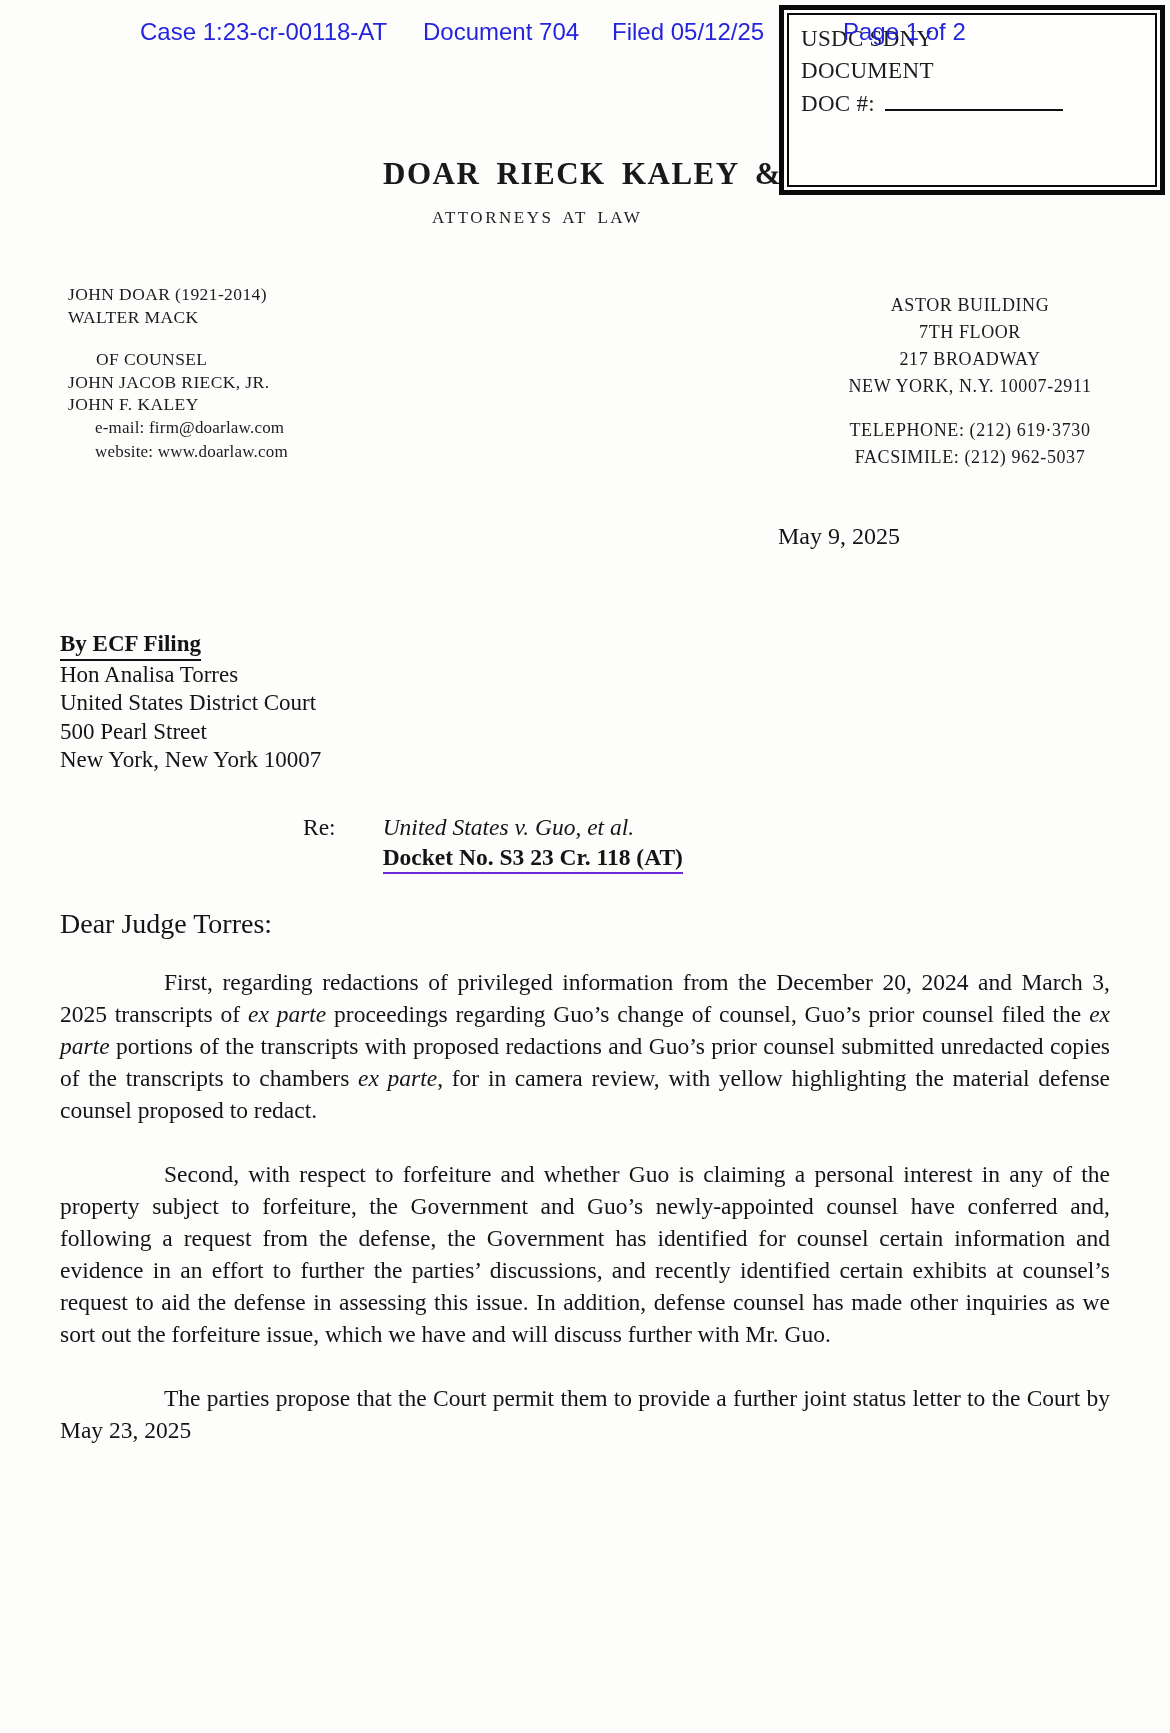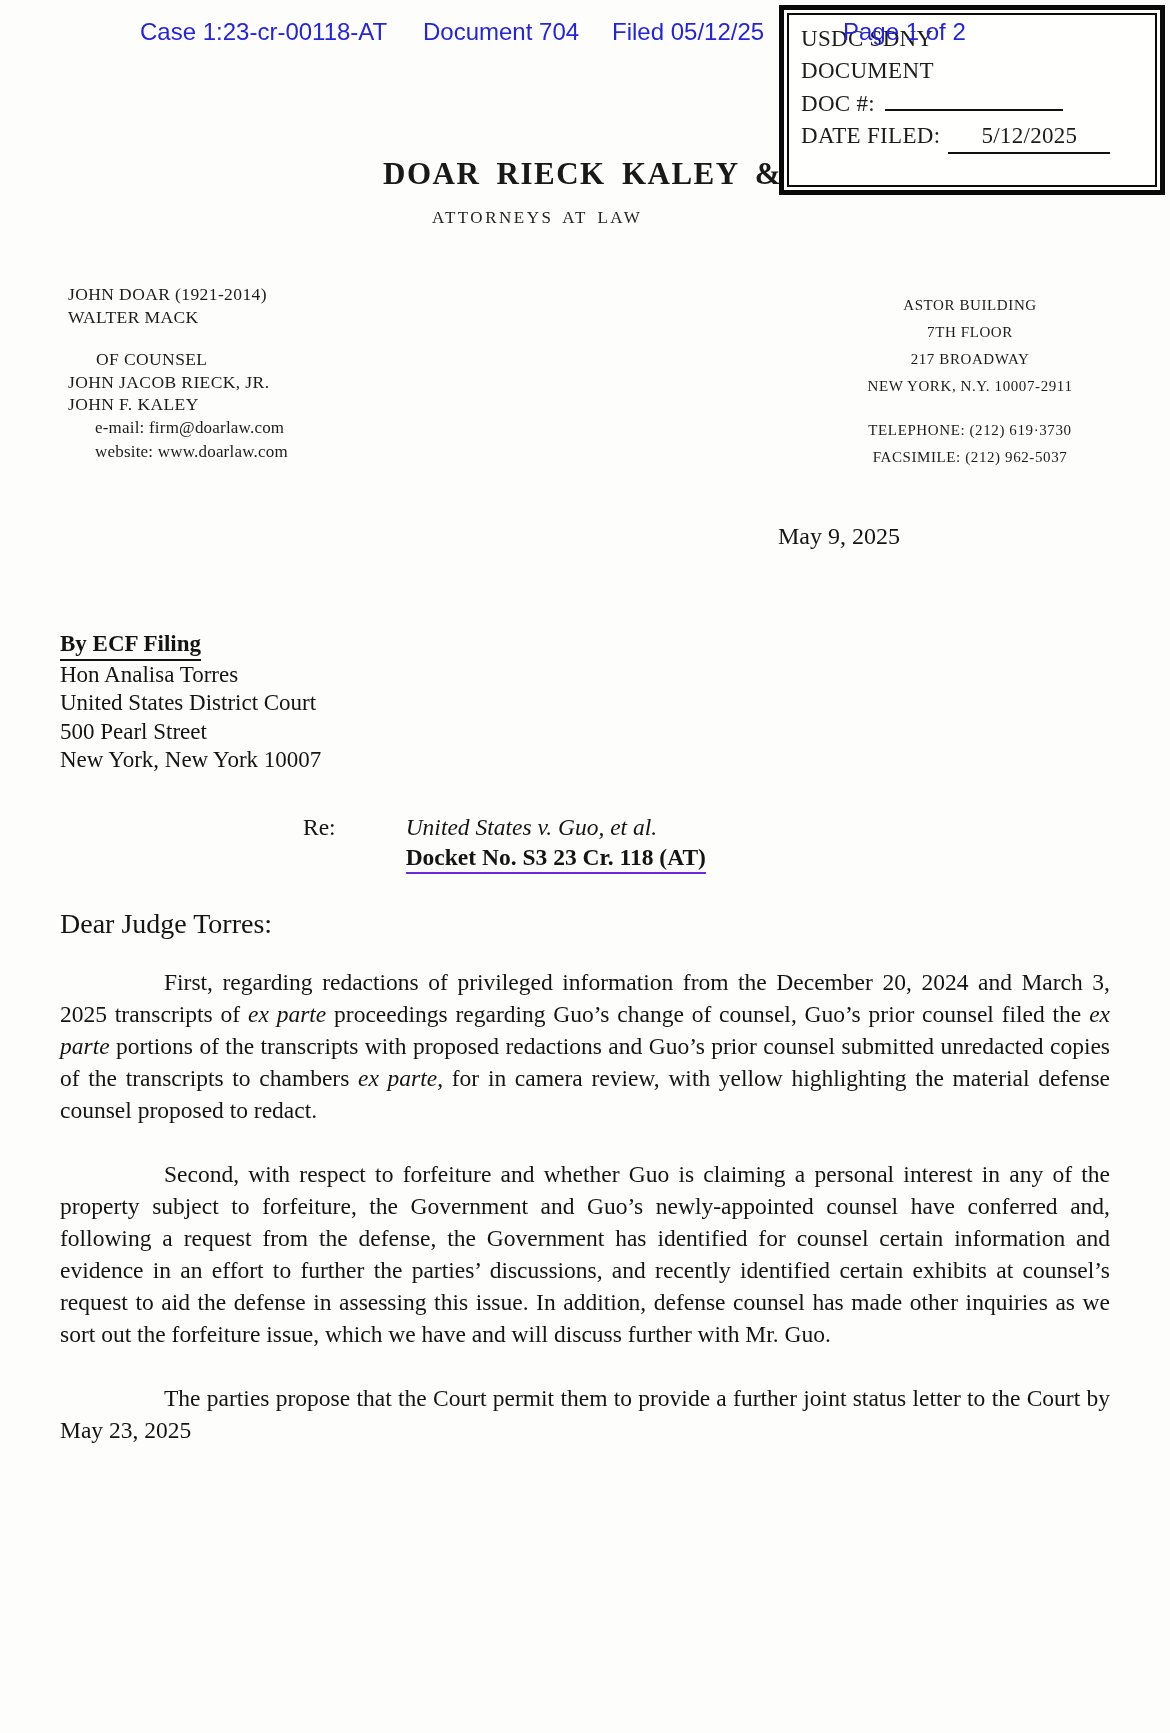--- a/index.html
+++ b/index.html
@@ -28,28 +28,28 @@
   .date-underline{display:inline-block;min-width:162px;border-bottom:2px solid #111;margin-left:8px;text-align:center;}
   
   .firm-name{position:absolute;top:156px;left:383px;z-index:5;white-space:nowrap;
     font-size:31px;font-weight:bold;letter-spacing:1.5px;word-spacing:7px;color:#191919;}
   .tagline{position:absolute;top:208px;left:432px;font-size:17px;letter-spacing:2.5px;word-spacing:3px;color:#222;}
   .lh-left{position:absolute;top:283px;left:68px;font-size:17.5px;line-height:22.5px;color:#1b1b1b;letter-spacing:.4px;}
   .lh-left .gap{height:20px;}
   .lh-indent{padding-left:28px;}
   .lh-contact{font-size:17px;letter-spacing:.2px;line-height:24px;margin-left:27px;}
   .lh-right{position:absolute;top:292px;left:820px;width:300px;text-align:center;
-    font-size:15px;line-height:27px;color:#1b1b1b;letter-spacing:.6px;}
+    font-size:18px;line-height:27px;color:#1b1b1b;letter-spacing:.6px;}
   .lh-right .gap{height:17px;}
   
   .letter-date{position:absolute;top:506px;left:778px;font-size:24px;margin-top:17px;}
   .recipient{position:absolute;top:630px;left:60px;font-size:23px;line-height:28.5px;}
   .ecf{font-weight:bold;border-bottom:2.5px solid #111;display:inline-block;padding-bottom:0;}
   .re-block{position:absolute;top:812px;left:303px;font-size:23.5px;line-height:30px;display:flex;}
-  .re-label{margin-right:70px;}
+  .re-label{margin-right:47px;}
   .re-case{font-style:italic;}
   .re-docket{border-bottom:2px solid #6d28d9;display:inline-block;font-weight:bold;}
   .salutation{position:absolute;top:908px;left:60px;font-size:28px;}
   .body-text{position:absolute;top:966px;left:60px;width:1050px;font-size:23.5px;line-height:32px;}
   .body-text p{margin:0 0 32px 0;text-indent:104px;text-align:justify;}
   .body-text em{font-style:italic;}
 </style>
 </head>
 <body>
 
@@ -62,23 +62,20 @@
   <span class="ch-filed">Filed 05/12/25</span>
   <span class="ch-page">Page 1 of 2</span>
 </div>
 
 <div class="stamp">
   <div class="stamp-inner">
     <div class="stamp-row">USDC SDNY</div>
     <div class="stamp-row">DOCUMENT</div>
     <div class="stamp-row">
       <span>DOC #:</span><span class="doc-underline"></span>
-    </div>
-    <div class="stamp-row">
-      <span>DATE FILED:</span><span class="date-underline">5/12/2025</span>
     </div>
   </div>
 </div>
 
 <div class="lh-left">
   <div>JOHN DOAR (1921-2014)</div>
   <div>WALTER MACK</div>
   <div class="gap"></div>
   <div class="lh-indent">OF COUNSEL</div>
   <div>JOHN JACOB RIECK, JR.</div>

